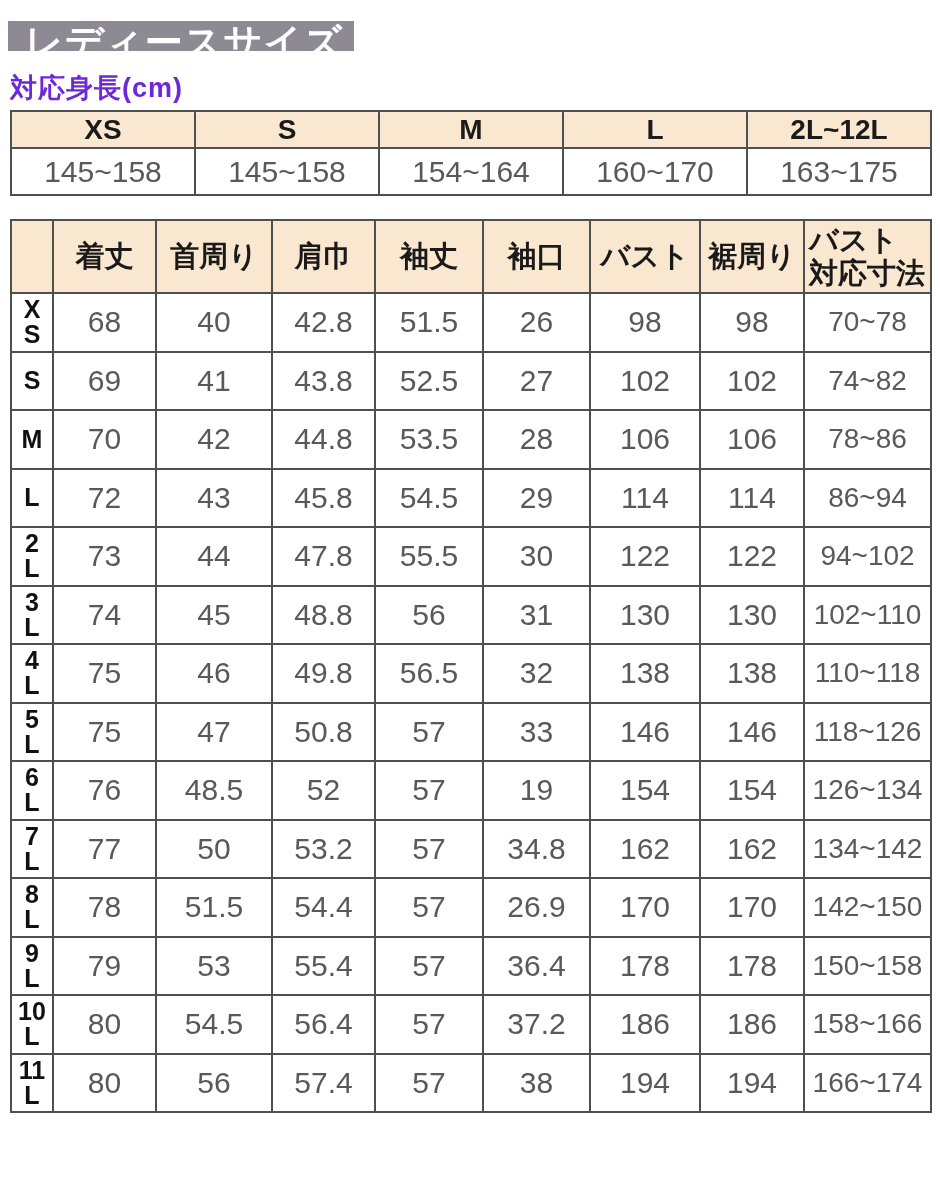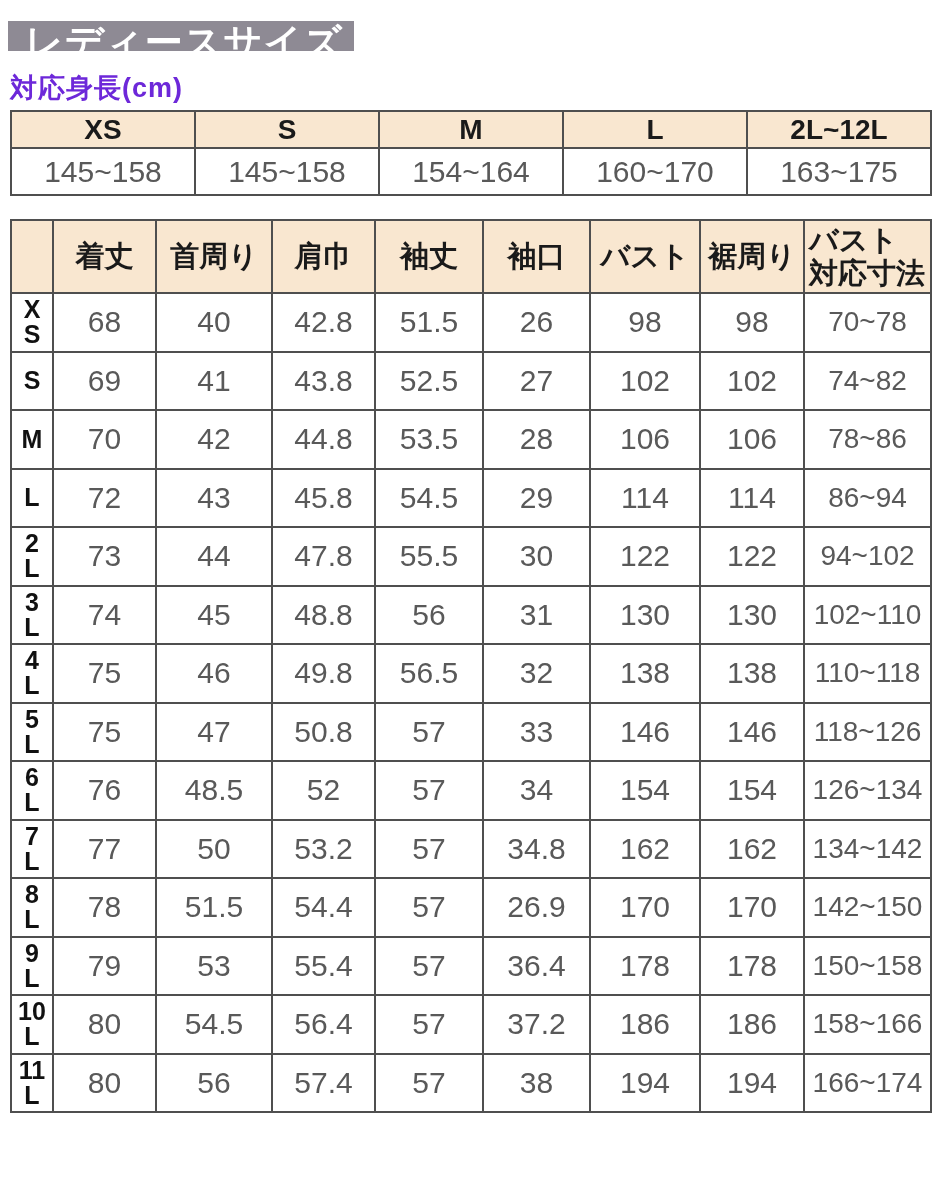--- a/index.html
+++ b/index.html
@@ -23,21 +23,21 @@
   #height-table{top:110px;width:920px;}
   #size-table{top:219px;width:920px;}
   th,td{
     border:2px solid #4f4f4f;text-align:center;vertical-align:middle;
     padding:0;white-space:pre-line;overflow:hidden;
   }
   th{
     background:#f9e7d0;color:#1a1a1a;font-size:29px;font-weight:bold;
   }
   td{color:#595959;font-size:30px;font-weight:400;}
-  #height-table th{height:35px;font-size:28px;}
+  #height-table th{height:35px;font-size:28px;border-radius:6px;}
   #height-table td{height:45px;}
   #size-table thead th{height:71px;margin-left:9px;}
   #size-table td{height:56.5px;}
   #size-table td:last-child{font-size:28px;}
   #size-table th:last-child{text-align:left;padding-left:4px;line-height:33px;}
   #size-table td.rowlabel{
     color:#111111;font-weight:bold;font-size:25px;line-height:25px;
   }
 </style>
 </head>
@@ -195,21 +195,21 @@
         <td>146</td>
         <td>118~126</td>
       </tr>
       <tr>
         <td class="rowlabel">6
 L</td>
         <td>76</td>
         <td>48.5</td>
         <td>52</td>
         <td>57</td>
-        <td>34</td>
+        <td>19</td>
         <td>154</td>
         <td>154</td>
         <td>126~134</td>
       </tr>
       <tr>
         <td class="rowlabel">7
 L</td>
         <td>77</td>
         <td>50</td>
         <td>53.2</td>

